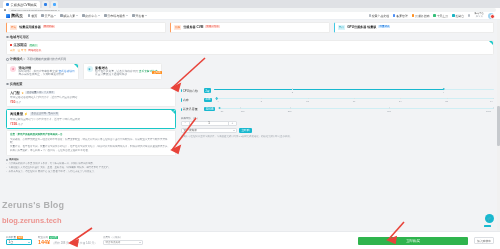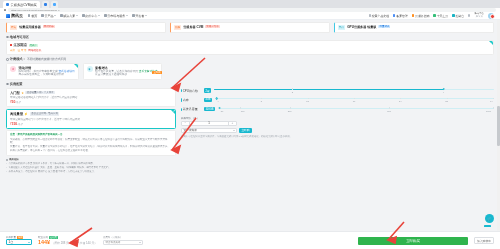--- a/index.html
+++ b/index.html
@@ -545,14 +545,16 @@
       <polygon points="172,88 180,84 178,91"></polygon>
       <line x1="196" y1="118" x2="172" y2="150"></line>
       <polygon points="172,150 180,146 178,153"></polygon>
       <line x1="92" y1="228" x2="70" y2="243"></line>
       <polygon points="70,243 78,240 77,246"></polygon>
       <line x1="404" y1="222" x2="388" y2="240"></line>
       <polygon points="388,240 396,237 395,243"></polygon>
     </g>
   </svg>
 
+  <div class="wm1">Zeruns's Blog</div>
+  <div class="wm2">blog.zeruns.tech</div>
 
 </div>
 
 </body></html>

